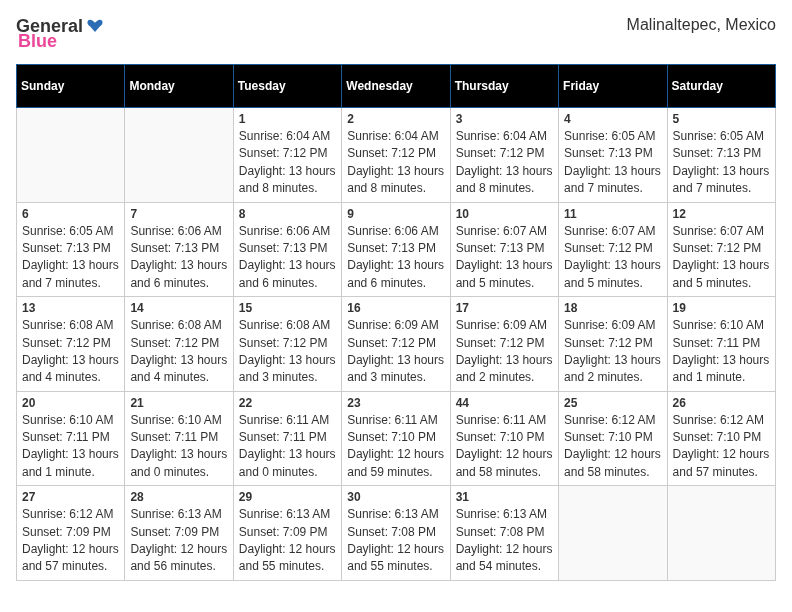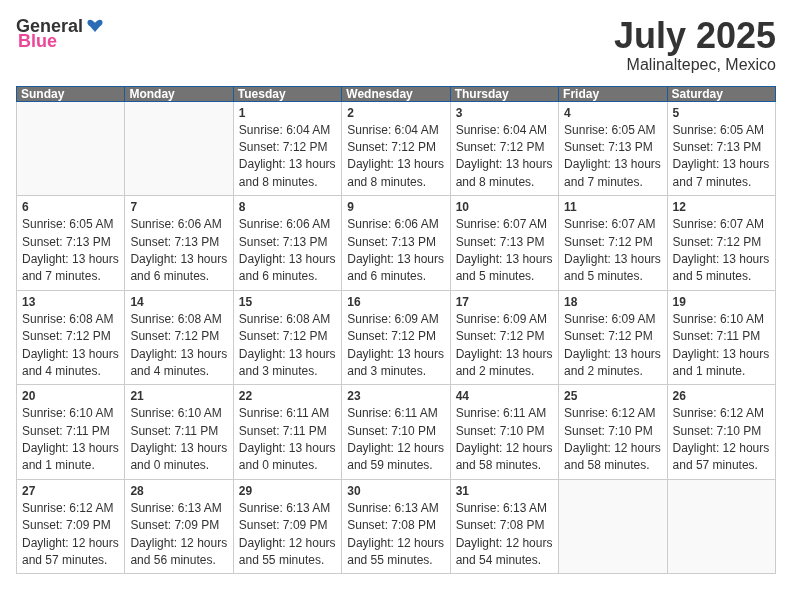--- a/index.html
+++ b/index.html
@@ -53,25 +53,25 @@
     .location-title {
       font-size: 16px;
       color: #333;
     }
     .calendar {
       width: 100%;
       border-collapse: collapse;
       border: 1px solid #ccc;
     }
     .calendar th {
-      background-color: #737373;
+      background-color: #000000;
       color: white;
       font-size: 12px;
       font-weight: bold;
-      padding: 0 4px;
+      padding: 14px 4px;
       text-align: left;
       border: 1px solid #1a5a9a;
     }
     .calendar td {
       width: 108px;
       vertical-align: top;
       padding: 4px 5px;
       border: 1px solid #ccc;
       font-size: 9.5px;
       color: #333;
@@ -100,21 +100,20 @@
   <div class="logo">
     <div class="logo-text">
       <span class="logo-general">General</span>
       <svg class="logo-bird" viewBox="0 0 24 20" xmlns="http://www.w3.org/2000/svg">
         <path d="M20 2 C18 0 14 2 12 5 C10 2 6 0 4 2 C2 4 3 8 6 9 L12 16 L18 9 C21 8 22 4 20 2Z" fill="#2a6db5"></path>
       </svg>
     </div>
     <span class="logo-blue" style="margin-top:-6px; margin-left:2px;">Blue</span>
   </div>
   <div class="title-section">
-    <div class="month-title">July 2025</div>
     <div class="location-title">Malinaltepec, Mexico</div>
   </div>
 </div>
 
 <table class="calendar">
   <thead>
     <tr>
     <th>Sunday</th>
         <th>Monday</th>
         <th>Tuesday</th>

